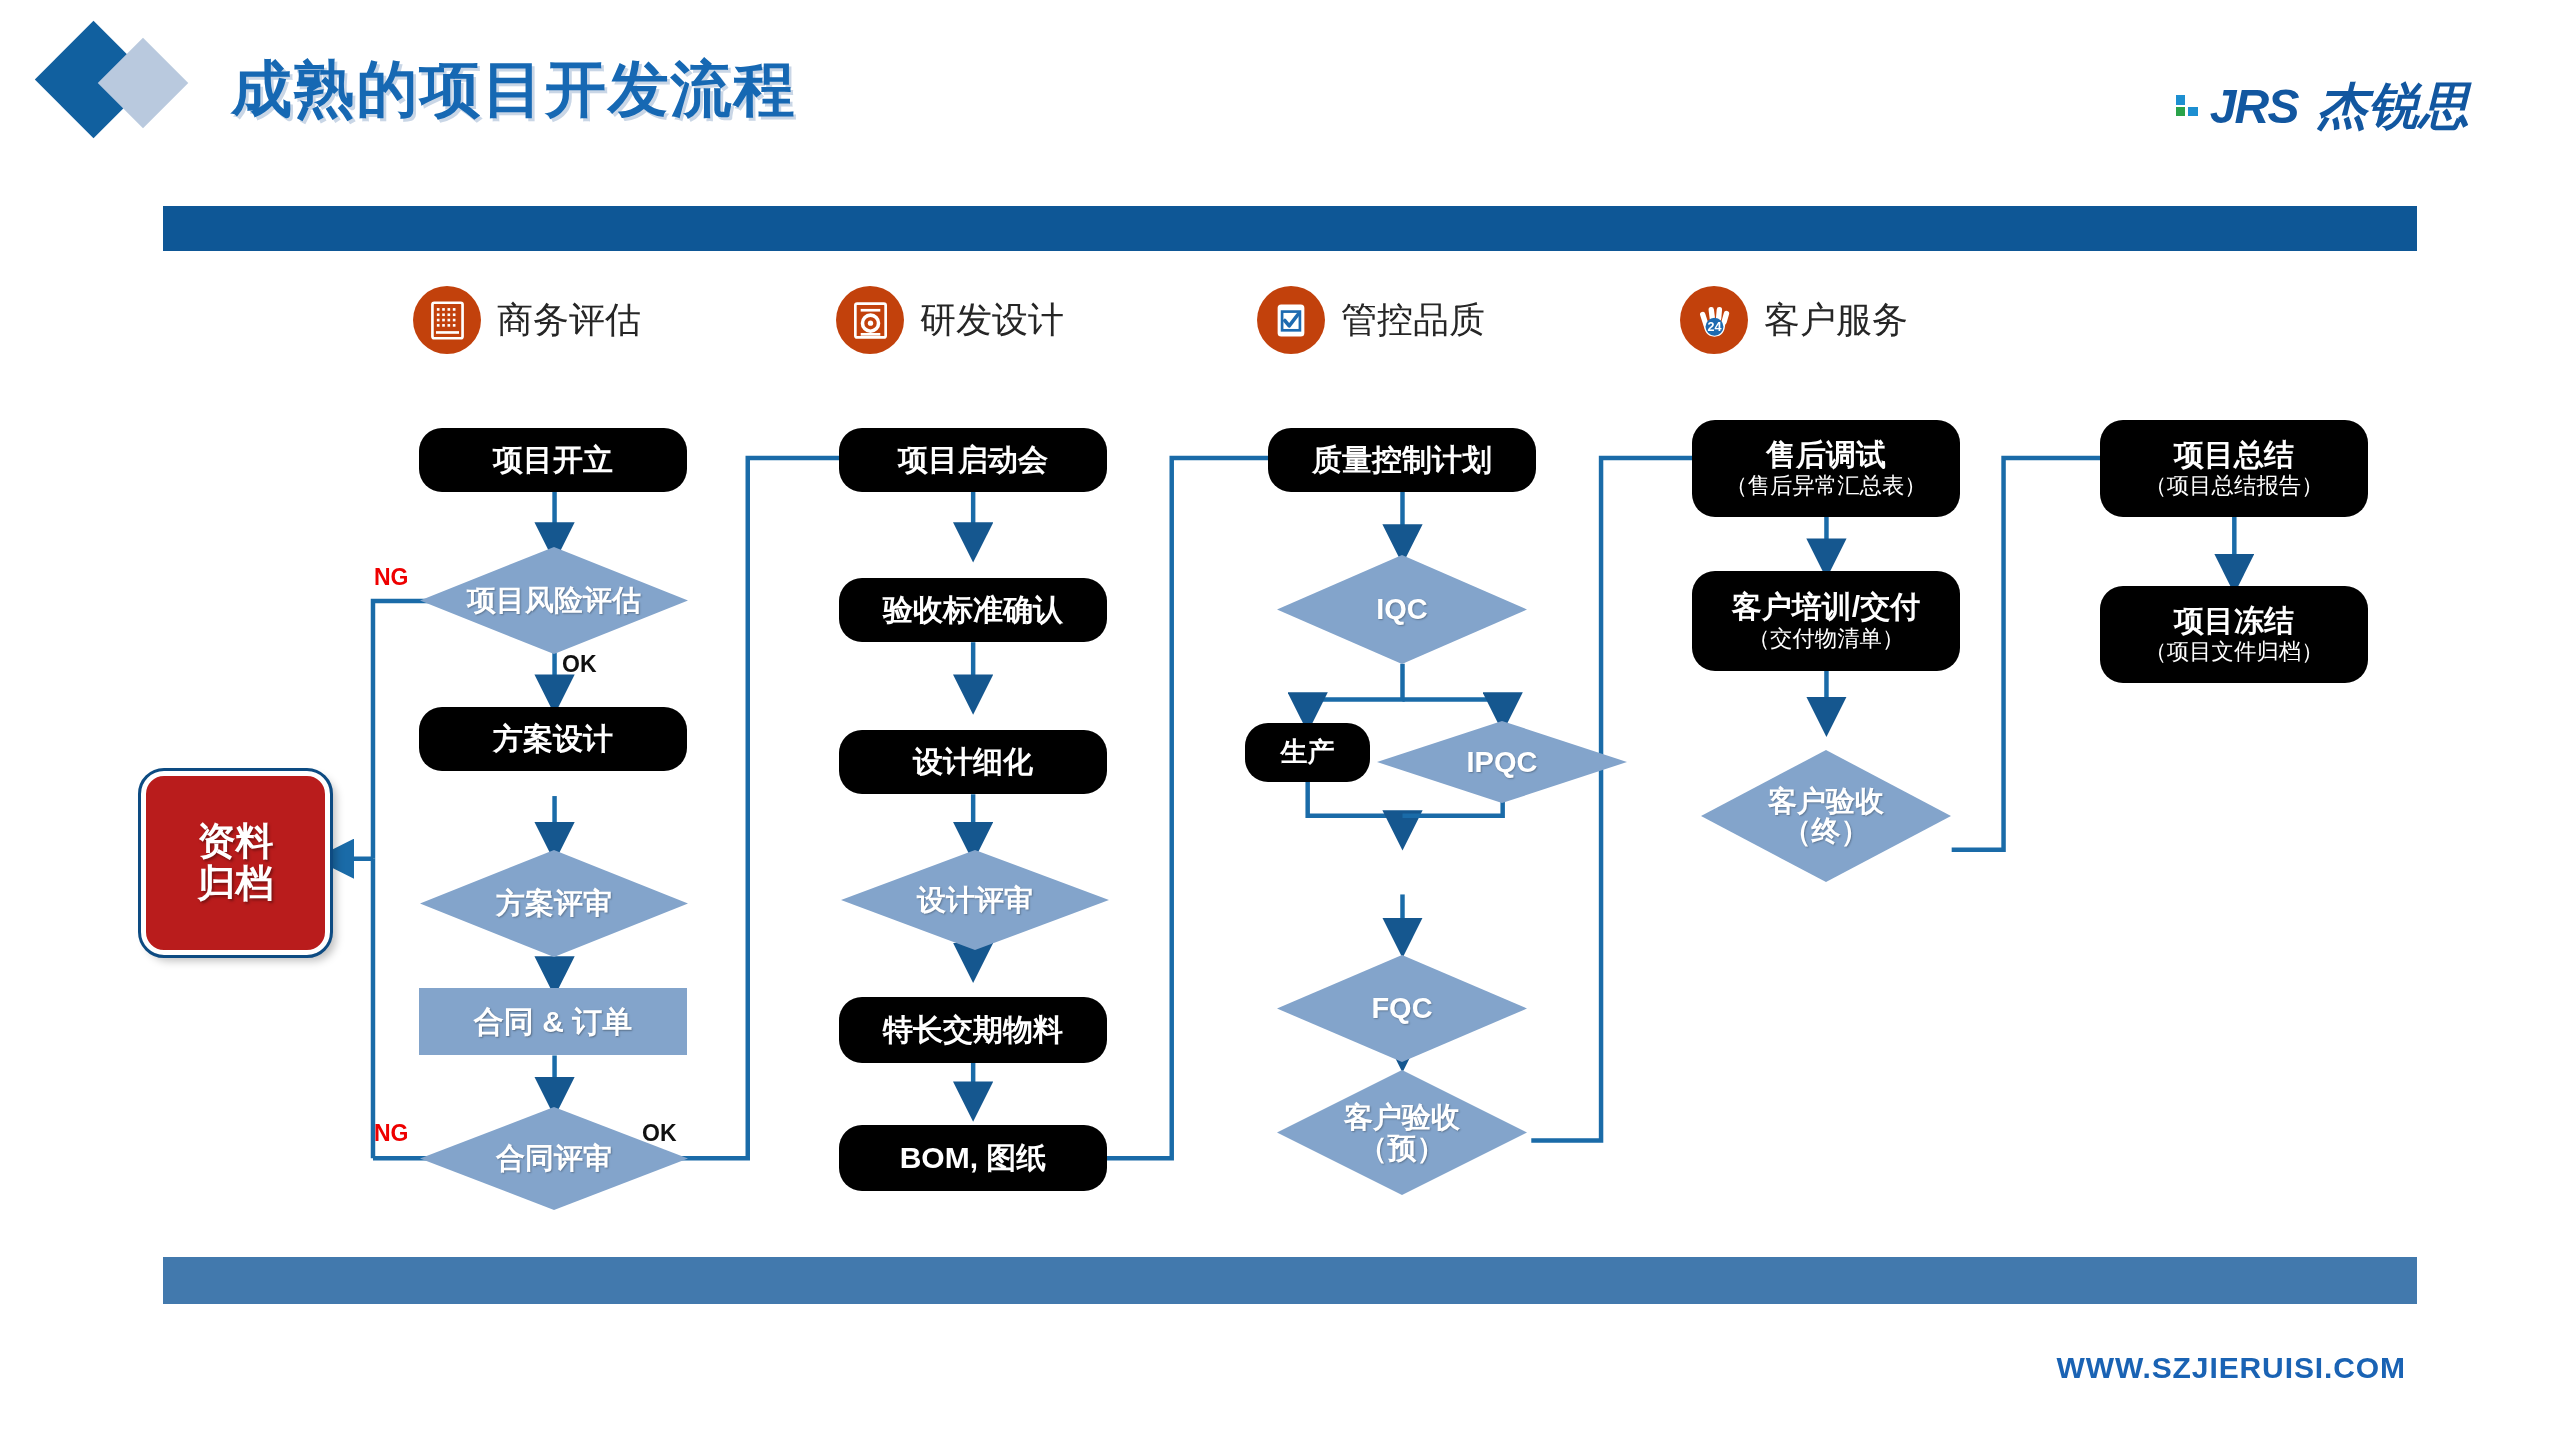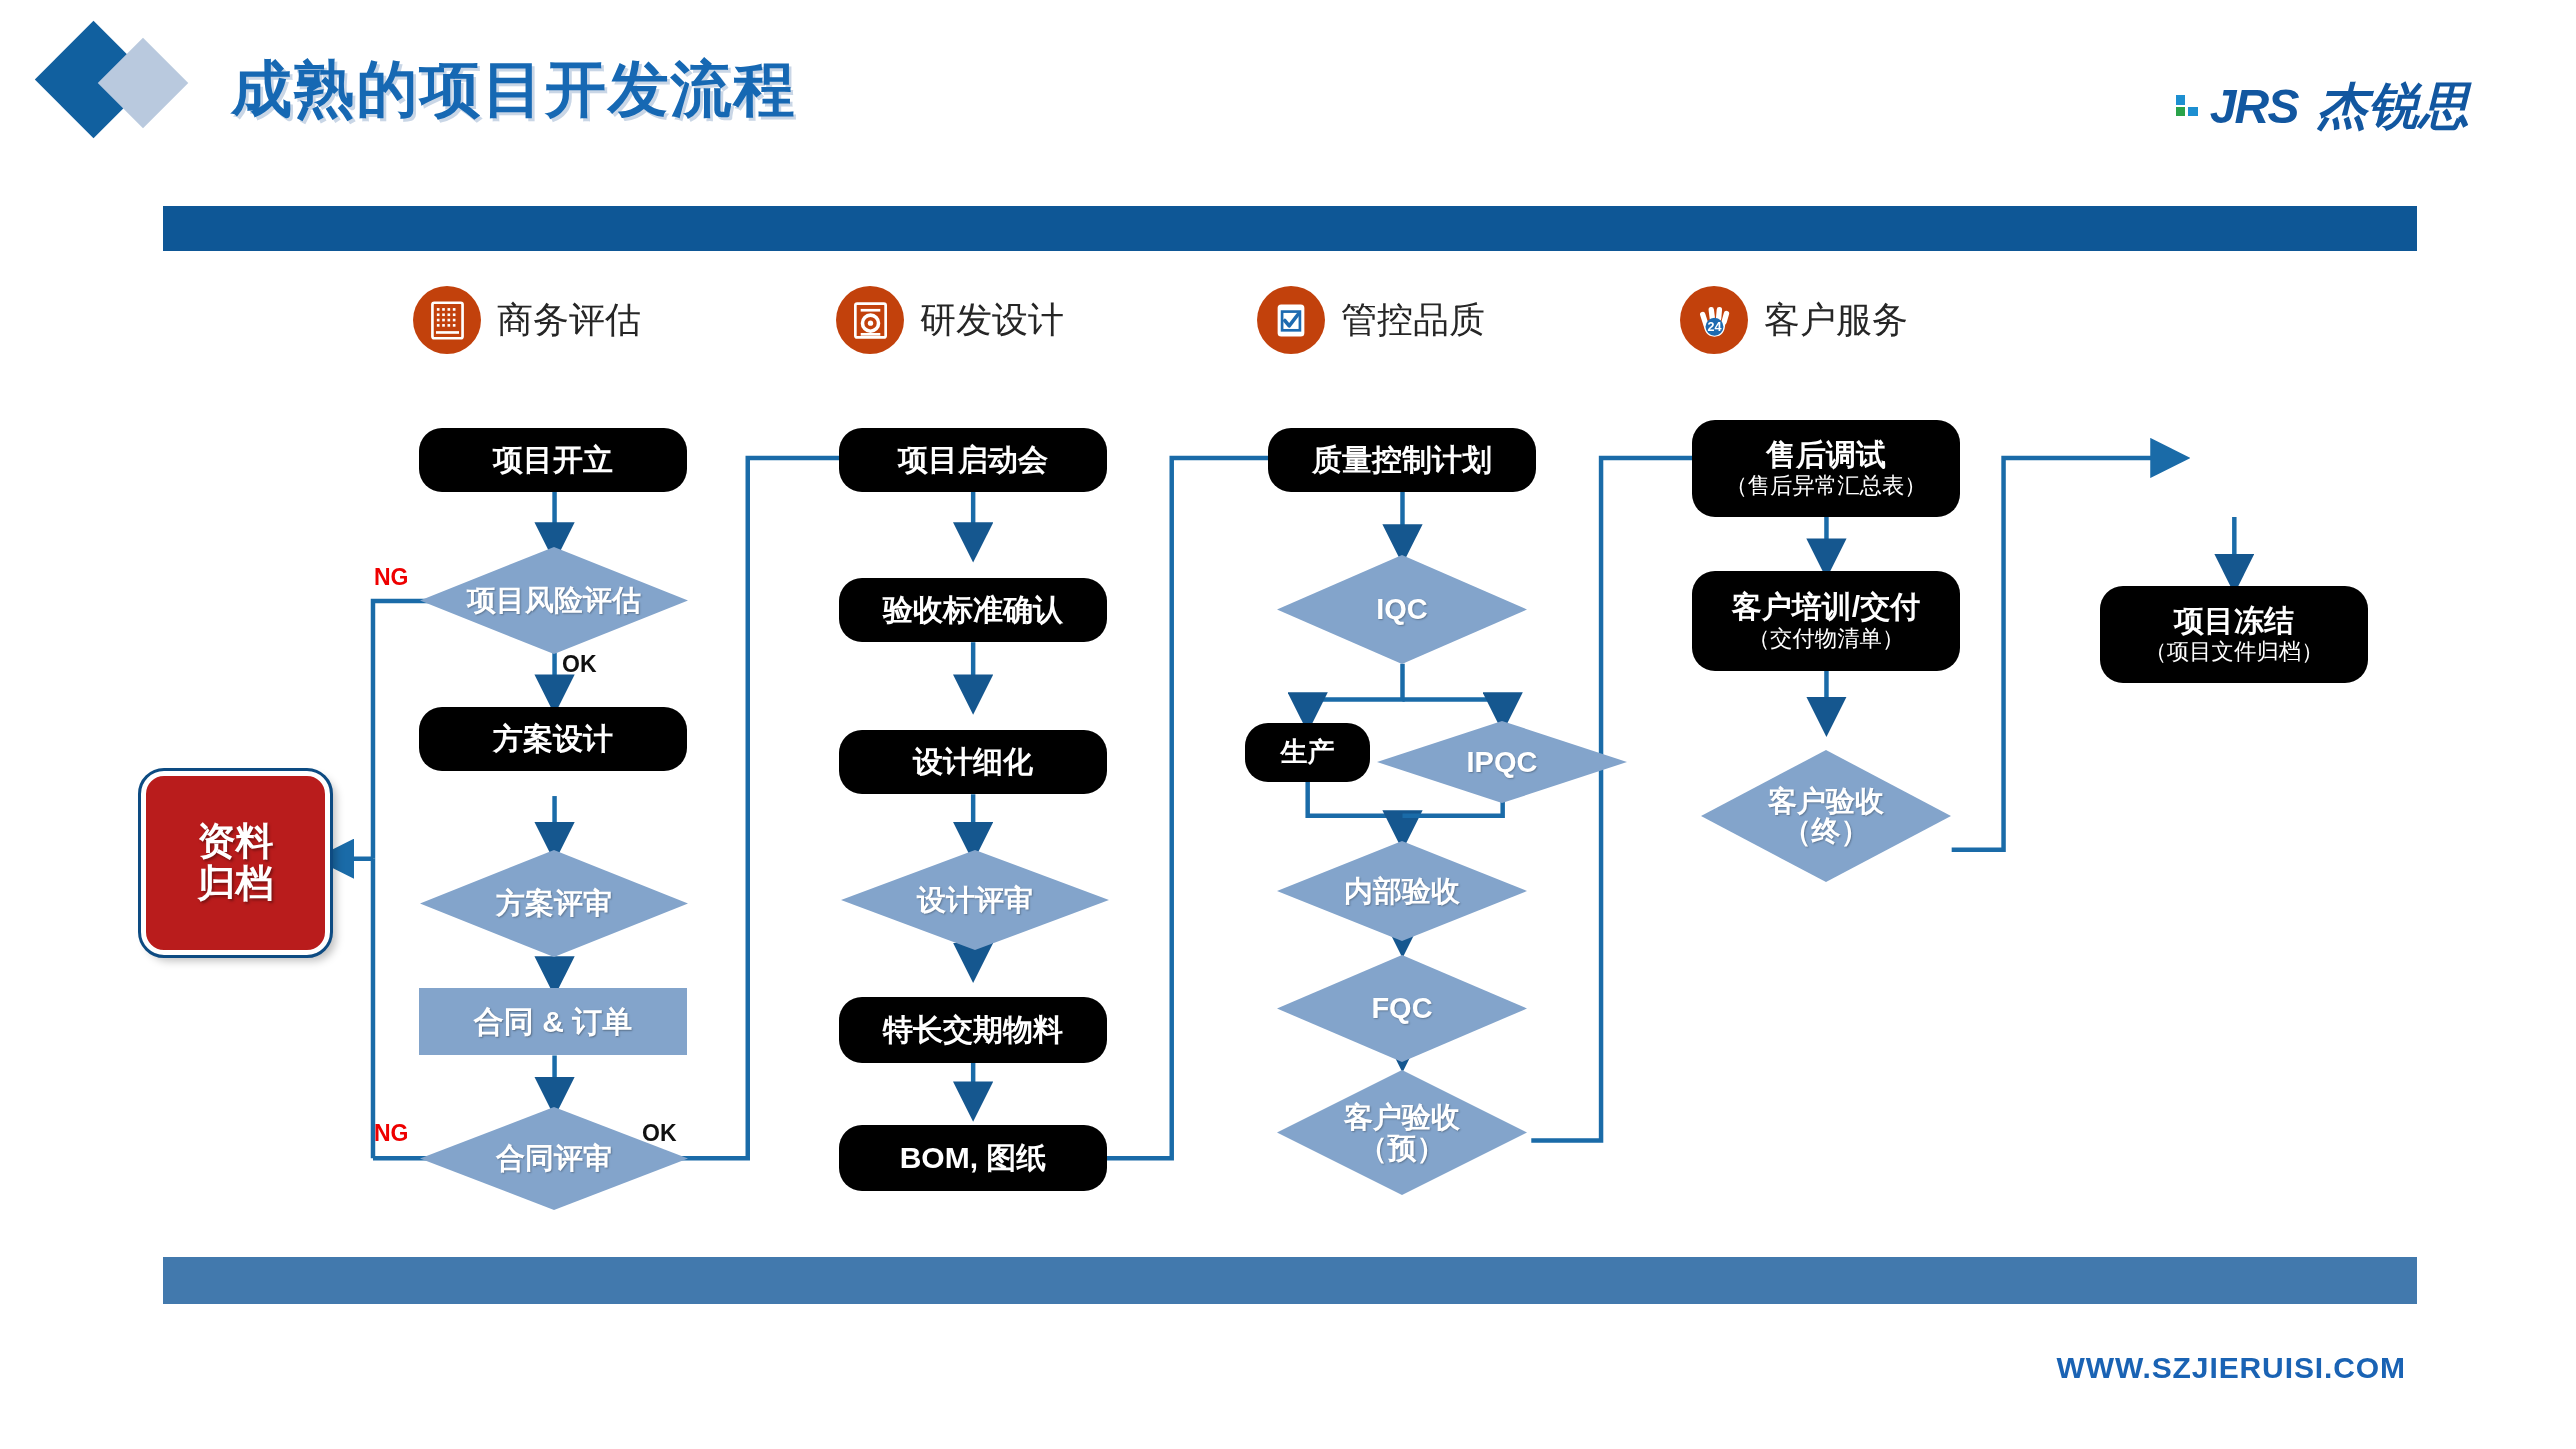--- a/index.html
+++ b/index.html
@@ -302,24 +302,20 @@
 
   <div class="node rect-dark small" style="left:1245px;top:723px;width:125px;height:59px;">
     <div class="t1">生产</div>
   </div>
 
   <div class="dia" style="left:1377px;top:721px;width:250px;height:82px;">
     <div class="shape"></div>
     <div class="lbl">IPQC</div>
   </div>
 
-  <div class="dia" style="left:1277px;top:841px;width:250px;height:100px;">
-    <div class="shape"></div>
-    <div class="lbl">内部验收</div>
-  </div>
 
   <div class="dia" style="left:1277px;top:955px;width:250px;height:107px;">
     <div class="shape"></div>
     <div class="lbl">FQC</div>
   </div>
 
   <div class="dia" style="left:1277px;top:1070px;width:250px;height:125px;">
     <div class="shape"></div>
     <div class="lbl">
       <span>客户验收</span><br>
@@ -338,20 +334,24 @@
   </div>
 
   <div class="dia" style="left:1701px;top:750px;width:250px;height:132px;">
     <div class="shape"></div>
     <div class="lbl">
       <span>客户验收</span><br>
       <span>（终）</span>
     </div>
   </div>
 
+  <div class="node rect-dark" style="left:2100px;top:420px;width:268px;height:97px;">
+    <div class="t1">项目总结</div>
+    <div class="t2">（项目总结报告）</div>
+  </div>
 
   <div class="node rect-dark" style="left:2100px;top:586px;width:268px;height:97px;">
     <div class="t1">项目冻结</div>
     <div class="t2">（项目文件归档）</div>
   </div>
 
 </div>
 
 
 </body></html>

